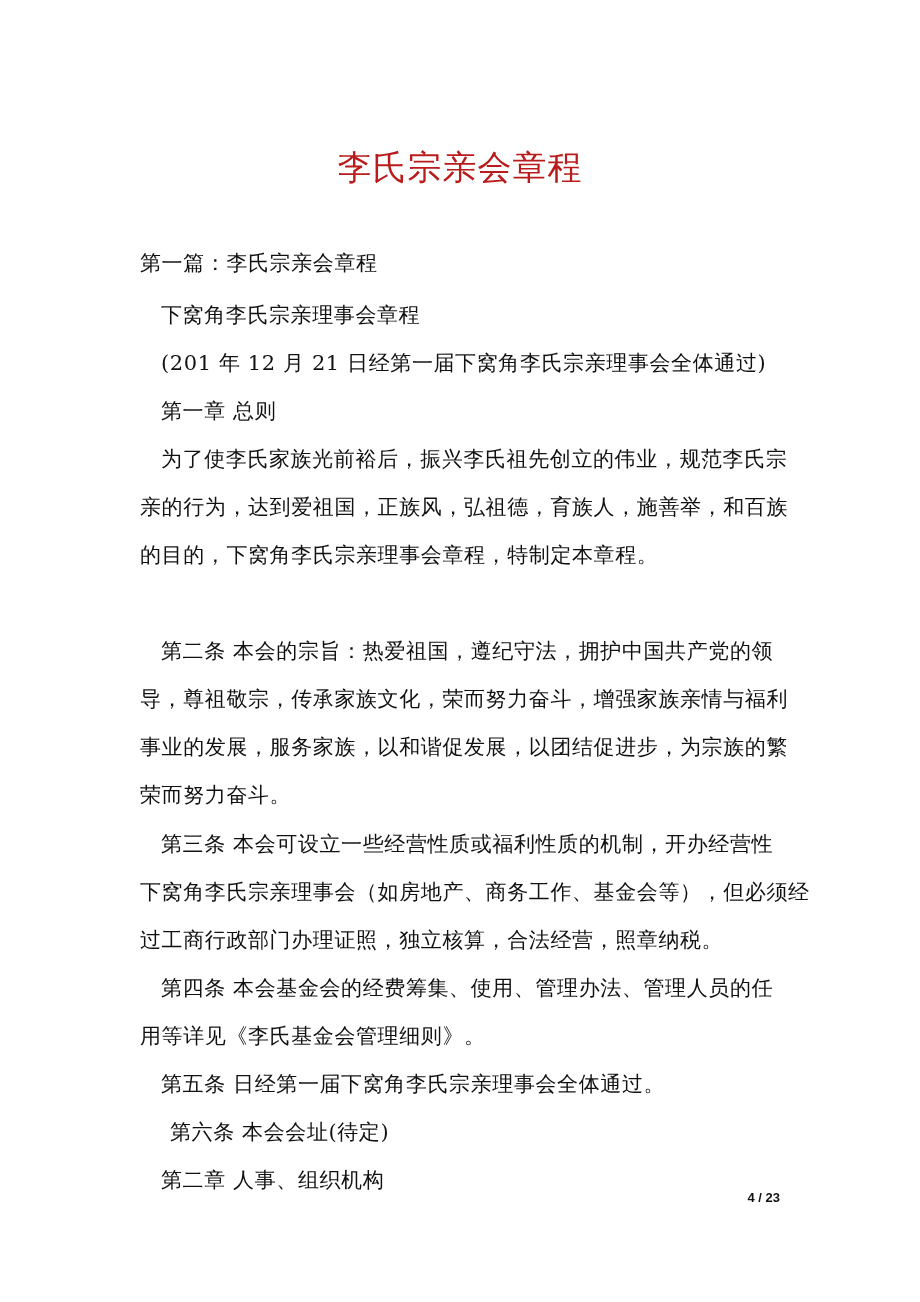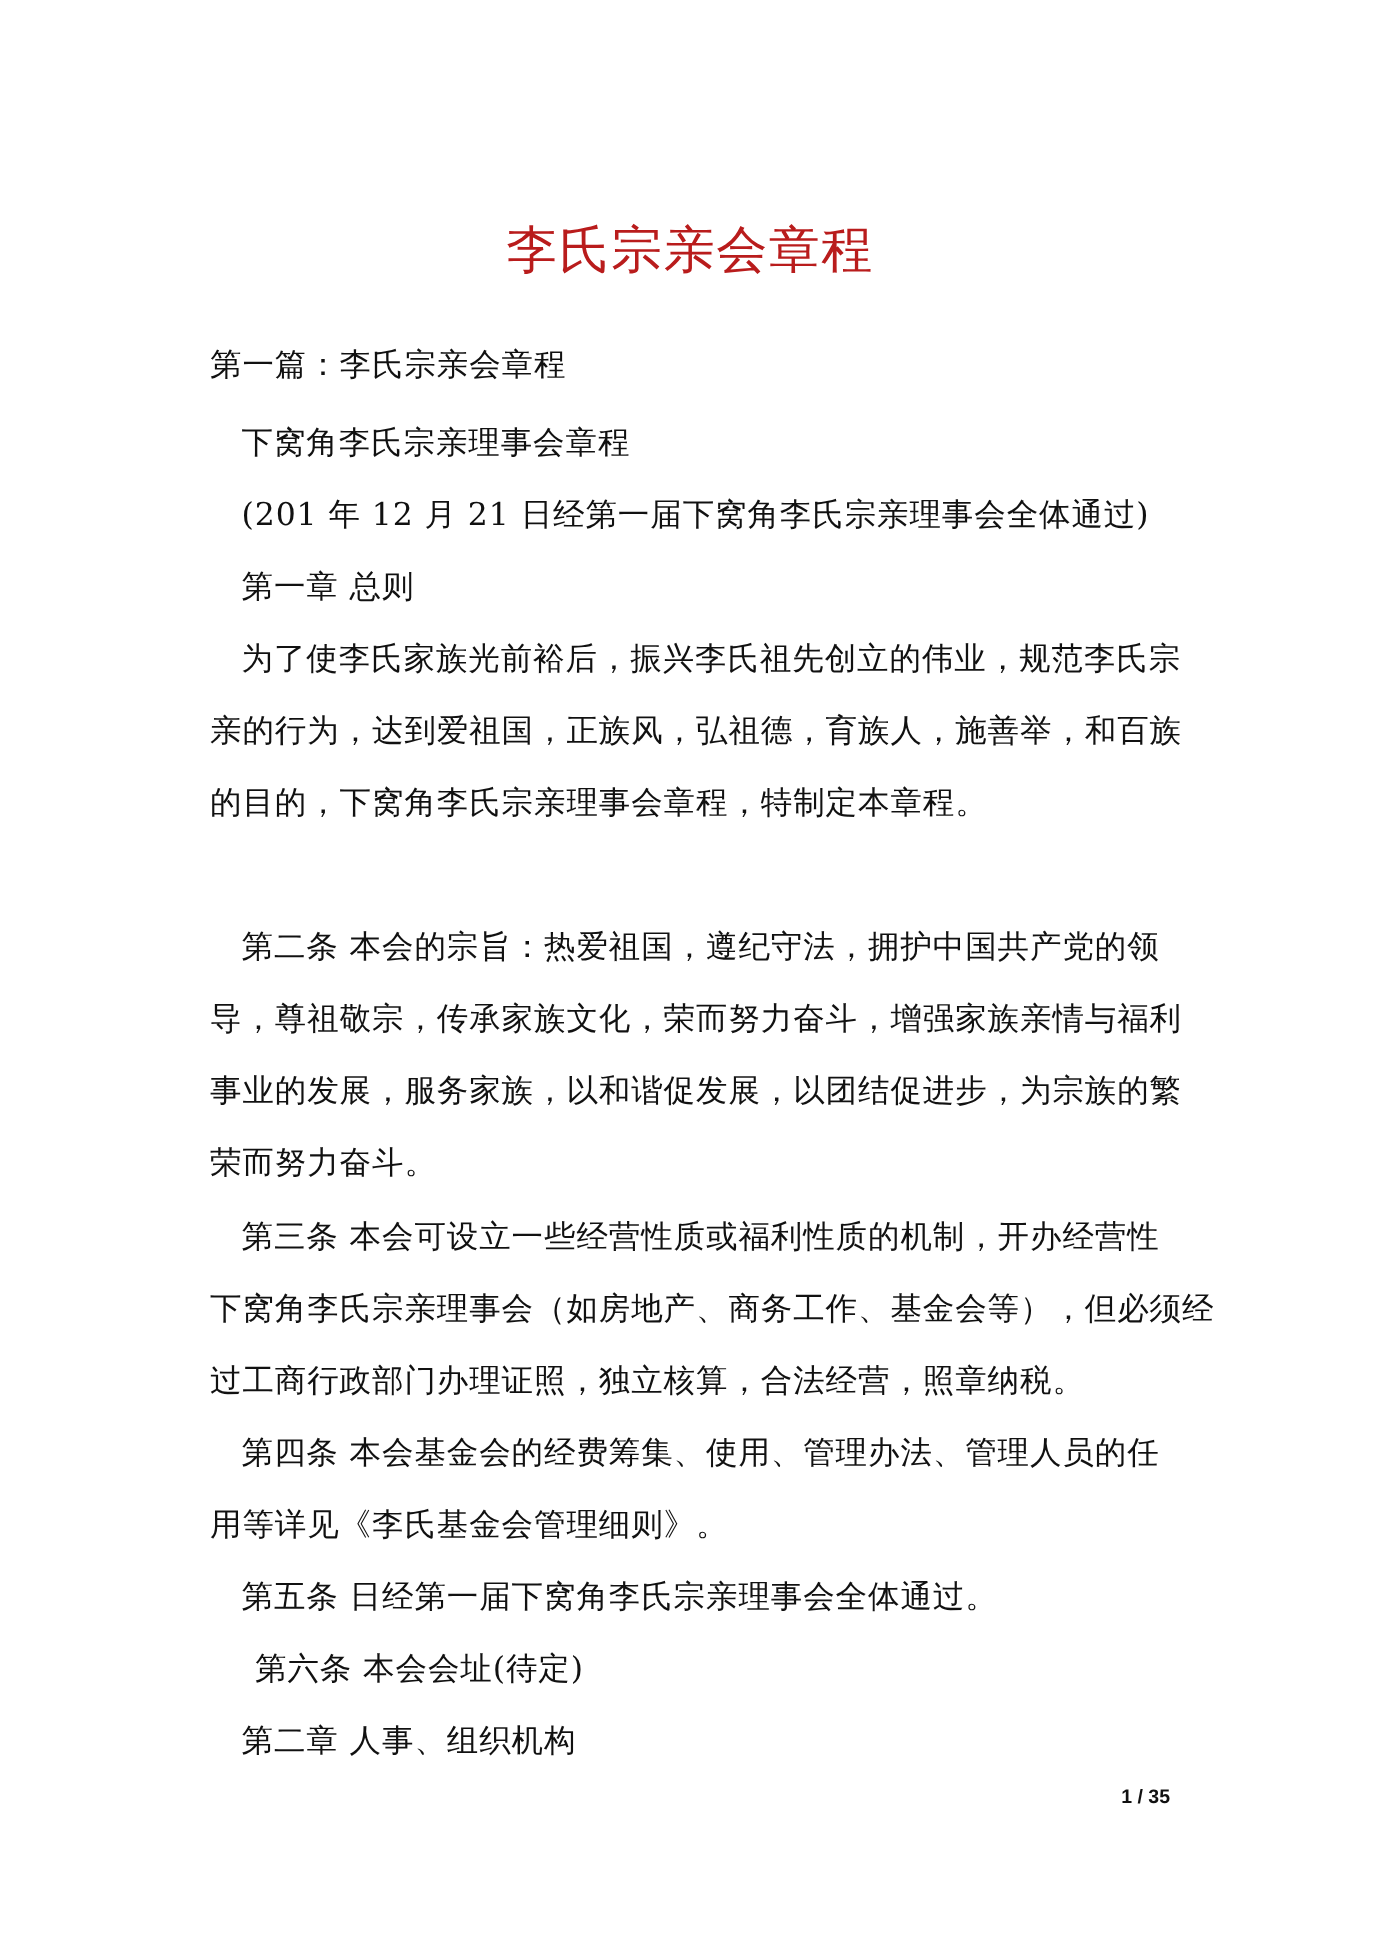--- a/index.html
+++ b/index.html
@@ -33,20 +33,21 @@
       color: #b91c1c;
       letter-spacing: 1px;
       font-family: "DejaVu Sans", "Liberation Sans", sans-serif;
     }
     .line {
       position: absolute;
       font-size: 21px;
       line-height: 30px;
       white-space: nowrap;
       letter-spacing: 0.6px;
+      margin-top: 20px;
     }
     .x0 { left: 140px; }
     .x1 { left: 161px; }
     .x2 { left: 170px; }
     .pagenum {
       position: absolute;
       left: 740px;
       top: 1190px;
       width: 40px;
       text-align: right;
@@ -82,14 +83,14 @@
   <div class="line x0" style="top:857px">下窝角李氏宗亲理事会（如房地产、商务工作、基金会等），但必须经</div>
   <div class="line x0" style="top:905px">过工商行政部门办理证照，独立核算，合法经营，照章纳税。</div>
 
   <div class="line x1" style="top:953px">第四条  本会基金会的经费筹集、使用、管理办法、管理人员的任</div>
   <div class="line x0" style="top:1001px">用等详见《李氏基金会管理细则》。</div>
 
   <div class="line x1" style="top:1049px">第五条  日经第一届下窝角李氏宗亲理事会全体通过。</div>
   <div class="line x2" style="top:1097px">第六条  本会会址(待定)</div>
   <div class="line x1" style="top:1145px">第二章  人事、组织机构</div>
 
-  <div class="pagenum">1 / 35</div>
+  <div class="pagenum">4 / 23</div>
 </div>
 
 </body></html>

